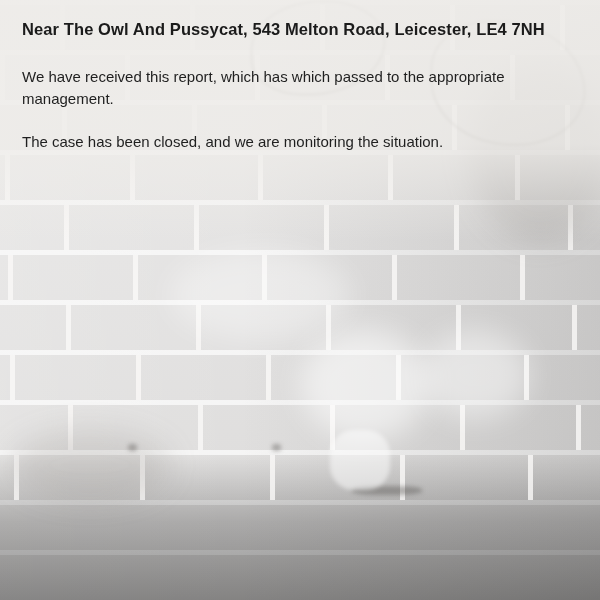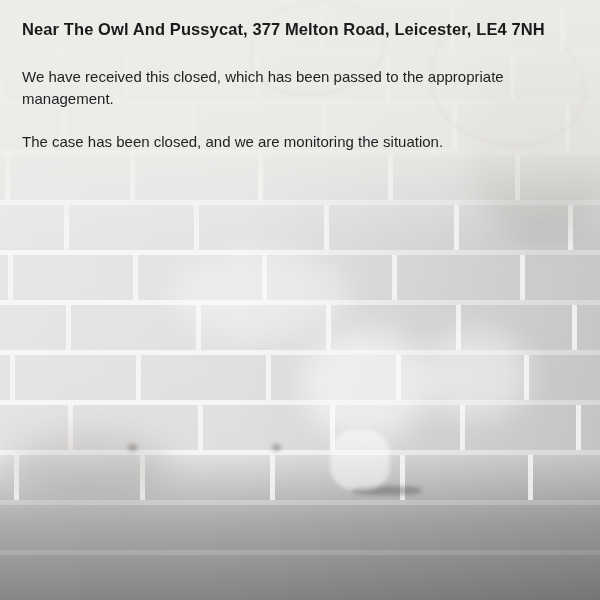--- a/index.html
+++ b/index.html
@@ -175,18 +175,18 @@
   <div class="darkspot" style="left:272px; top:444px; width:9px; height:7px;"></div>
   <div class="darkspot" style="left:352px; top:486px; width:70px; height:9px;"></div>
   <div class="darkspot" style="left:330px; top:430px; width:60px; height:60px; background:rgba(255,255,255,0.5);"></div>
 
   <div class="graffiti" style="left:430px; top:20px; width:150px; height:120px;"></div>
   <div class="graffiti" style="left:250px; top:0px; width:130px; height:90px; border-radius:55% 45% 60% 40%;"></div>
 
   <div class="text-scrim"></div>
 
   <div class="content">
-    <h1 class="heading">Near The Owl And Pussycat, 377 Melton Road, Leicester, LE4 7NH</h1>
-    <p class="para">We have received this closed, which has been passed to the appropriate management.</p>
+    <h1 class="heading">Near The Owl And Pussycat, 543 Melton Road, Leicester, LE4 7NH</h1>
+    <p class="para">We have received this report, which has which passed to the appropriate management.</p>
     <p class="para">The case has been closed, and we are monitoring the situation.</p>
   </div>
 
 </div>
 
 </body></html>

